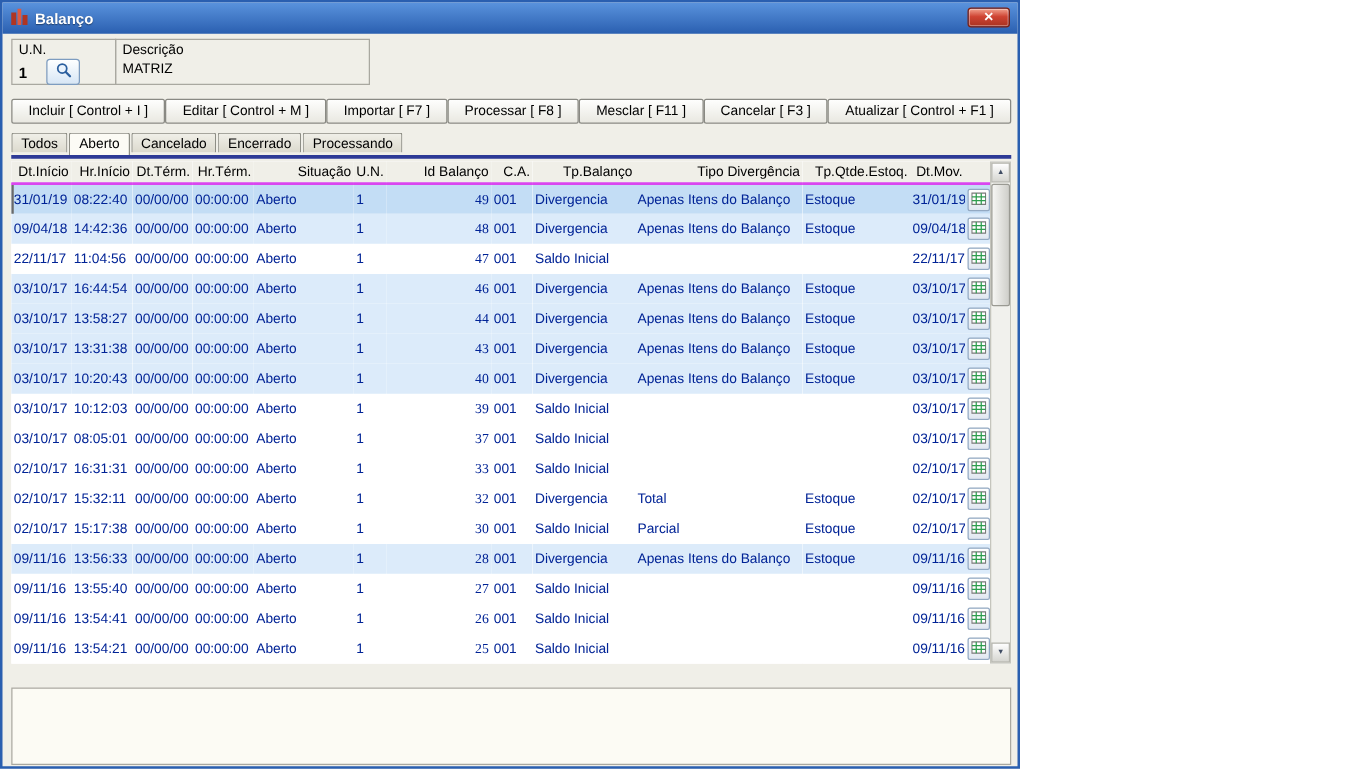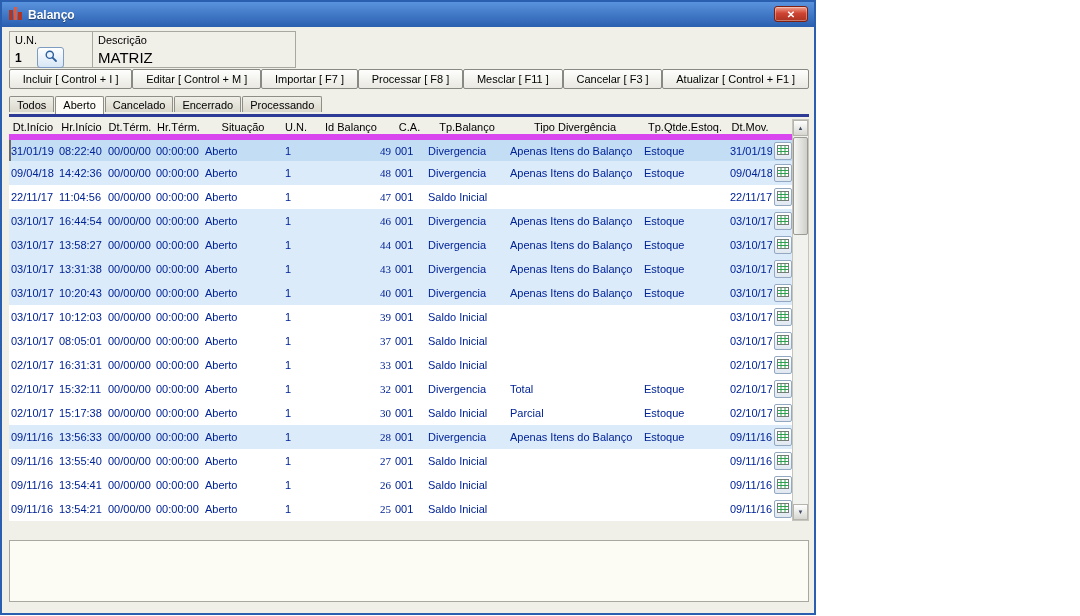--- a/index.html
+++ b/index.html
@@ -35,44 +35,44 @@
   .desc-box { width:204px; margin-left:-1px; }
   .field-label { font-size:11px; color:#000; }
   .un-line { display:flex; align-items:center; margin-top:1px; }
   .un-input { width:20px; border:none; background:transparent; font:bold 12px "Liberation Sans", sans-serif; padding:0; }
   .search-btn {
     width:27px; height:21px; margin-left:2px; padding:0;
     border:1px solid #7d9cc0; border-radius:3px;
     background:linear-gradient(#feffff, #d7e6f5);
     display:flex; align-items:center; justify-content:center;
   }
-  .desc-value { font-size:15px; margin-top:3px; color:#000; }
+  .desc-value { font-size:11px; margin-top:3px; color:#000; }
   
-  .toolbar { display:flex; gap:0; margin-top:1px; width:800px; }
+  .toolbar { display:flex; gap:0; margin-top:11px; width:800px; }
   .tb-btn {
     flex:1 1 auto; height:20px; white-space:nowrap; padding:0 8px;
     font-family:inherit; font-size:11px; color:#000;
     border:1px solid #898983; border-radius:2px;
     background:linear-gradient(#fefefd, #e9e8e1);
   }
   
   .tabs { display:flex; align-items:flex-start; margin-top:7px; height:18px; }
   .tab {
     font-size:11px; padding:2px 7px; margin-right:1px; height:16px;
     border:1px solid #8e8e86; border-bottom:none; border-radius:2px 2px 0 0;
     background:linear-gradient(#f0efe8, #dbd9cd); white-space:nowrap;
   }
   .tab.active { background:#fcfbf5; height:18px; position:relative; z-index:2; }
   .tab-divider { width:800px; height:3px; background:var(--tab-divider, #2d3a96); }
   
   .grid-wrap { position:relative; margin-top:2px; width:800px; height:402px; overflow:hidden; background:#fff; }
   table.grid { border-collapse:collapse; table-layout:fixed; width:783px; font-size:11px; }
   table.grid thead th {
-    height:18px; font-weight:normal; text-align:center; color:#000; padding:0 2px;
-    background:var(--panel-bg, #f0efe8); border-bottom:6px solid #d946ef;
+    height:18px; font-weight:normal; text-align:right; color:#000; padding:0 2px;
+    background:var(--panel-bg, #f0efe8); border-bottom:2px solid #d946ef;
     white-space:nowrap; overflow:hidden;
   }
   table.grid tbody td {
     height:24px; padding:0 2px; color:var(--grid-text, #002396);
     white-space:nowrap; overflow:hidden; background:#fff;
   }
   table.grid tbody tr.highlight td { background:var(--row-highlight, #dcebfa); }
   table.grid tbody tr.selected td { background:var(--row-selected, #c3ddf5); }
   table.grid tbody tr.selected td:first-child { box-shadow:inset 2px 0 0 #6a6a6a; }
   td.num { text-align:right; padding-right:8px;font-family:Liberation Serif, serif; }

